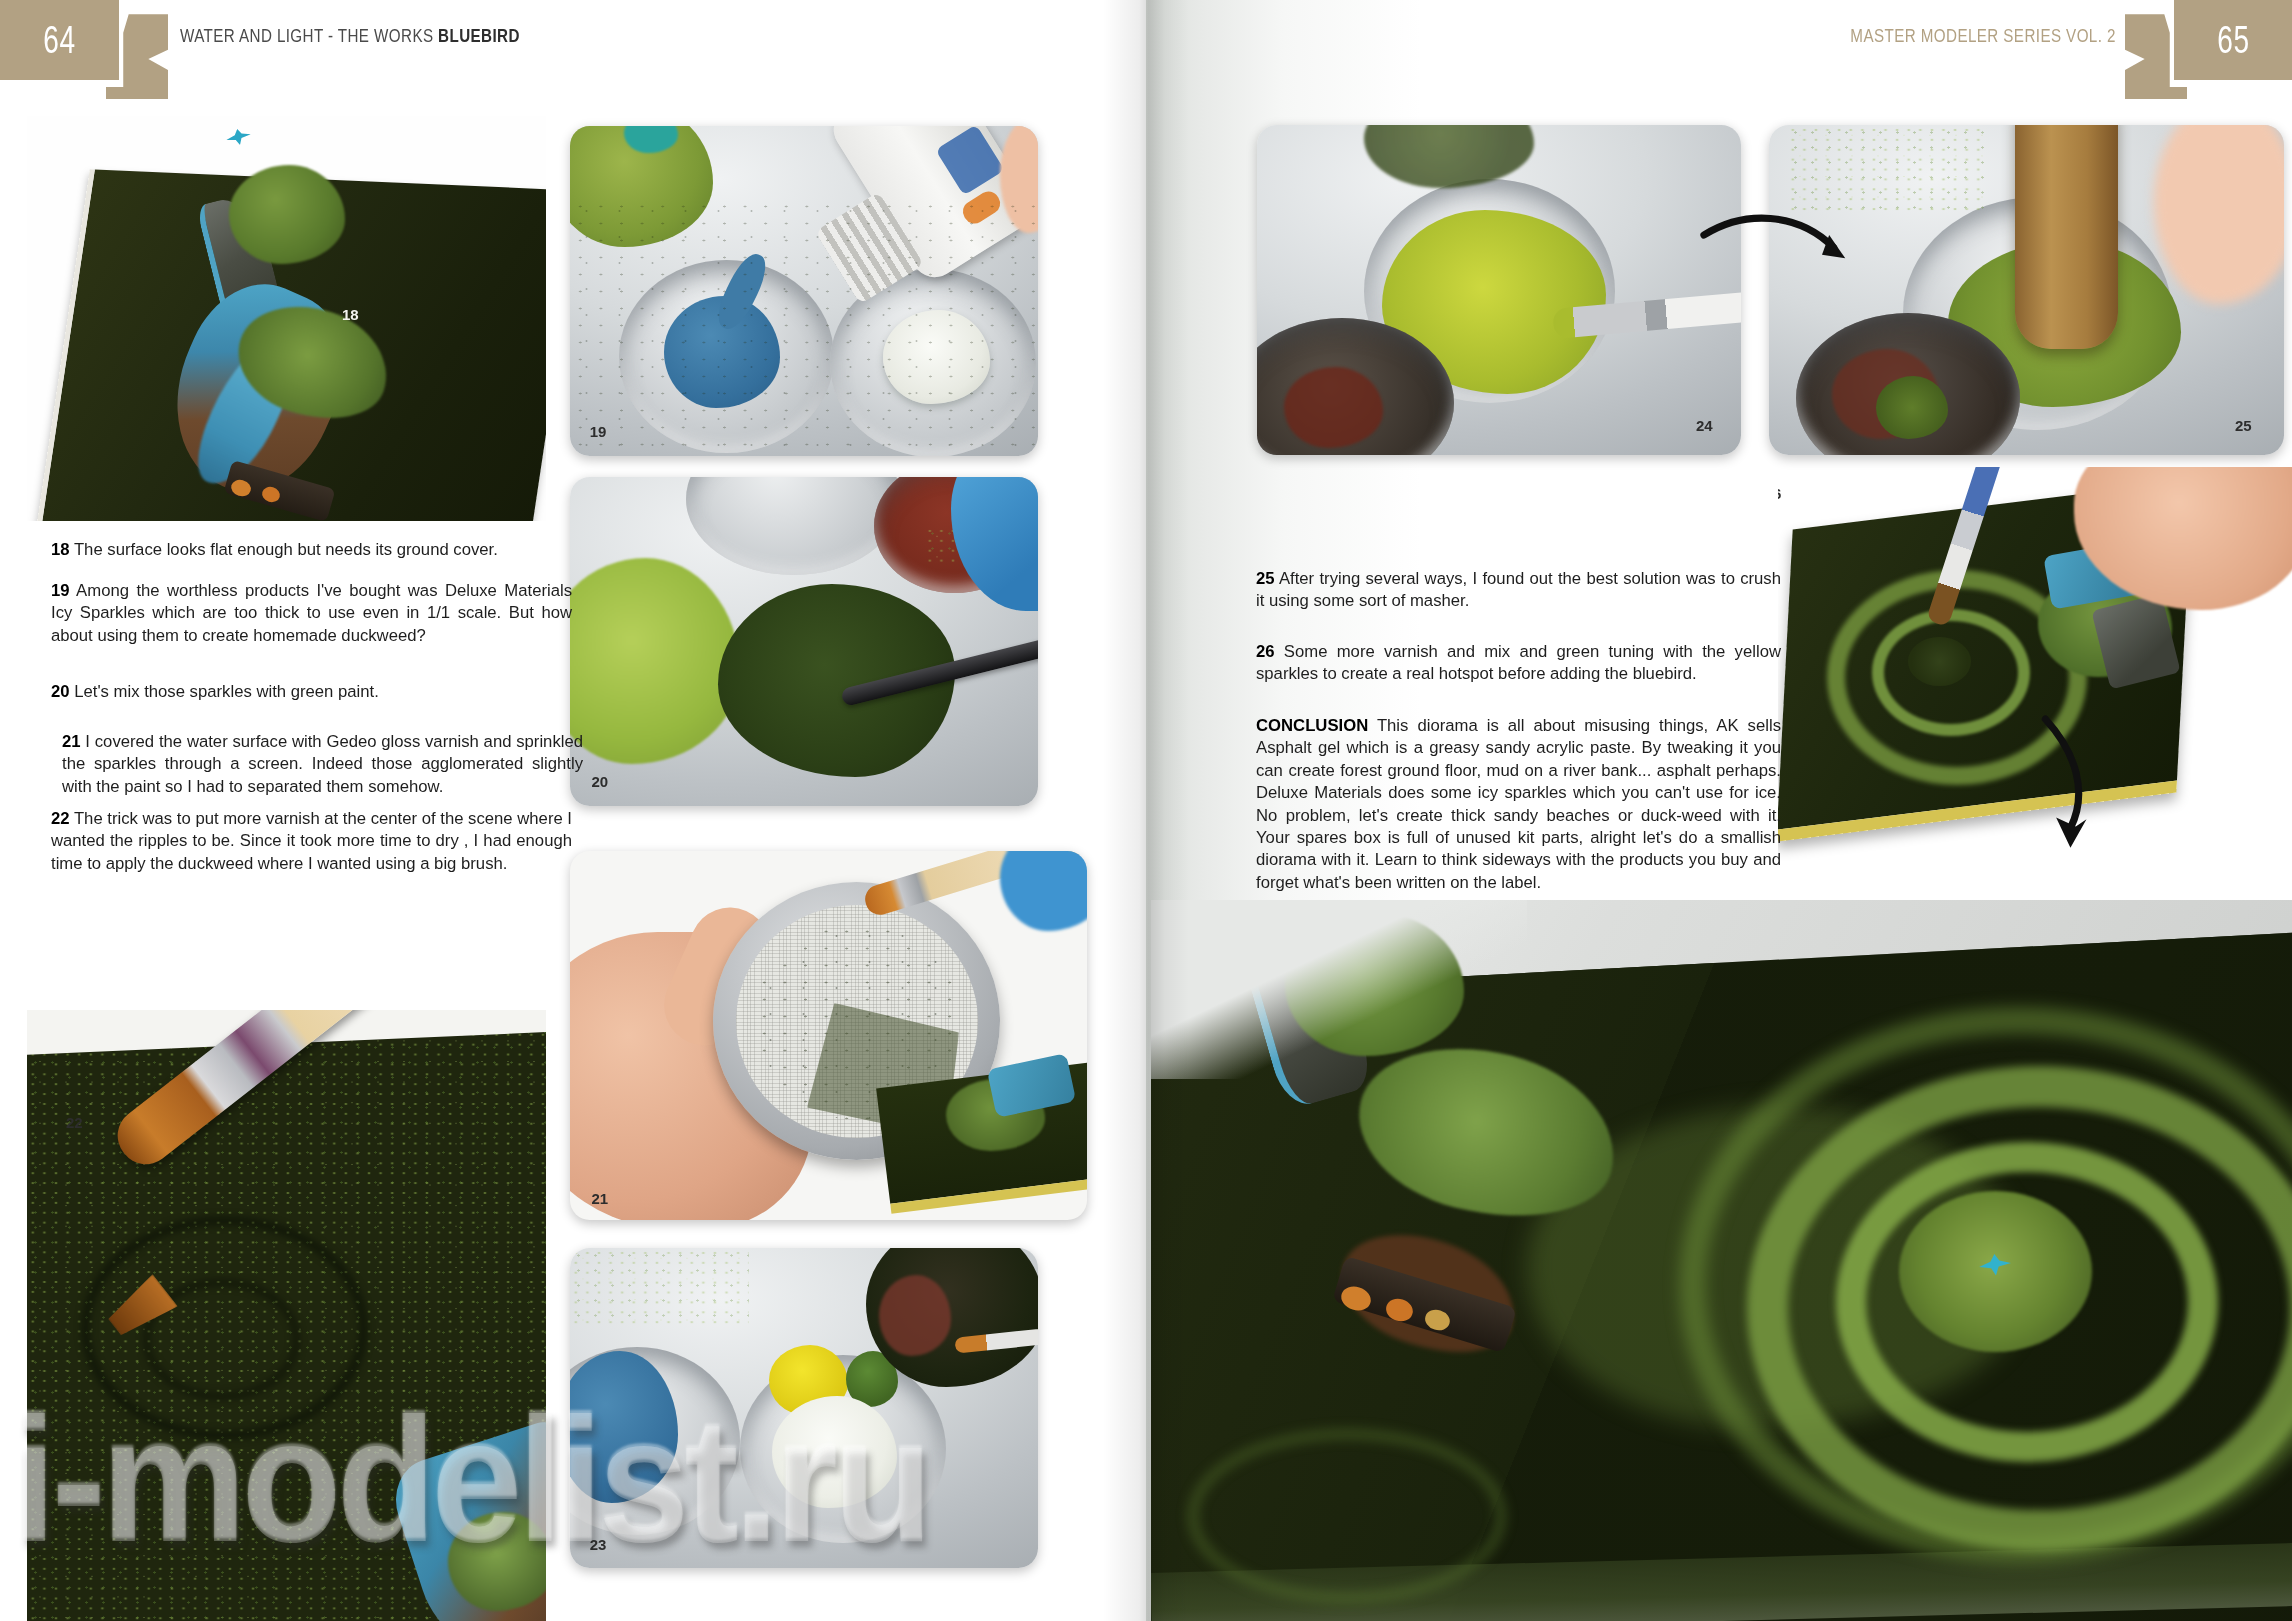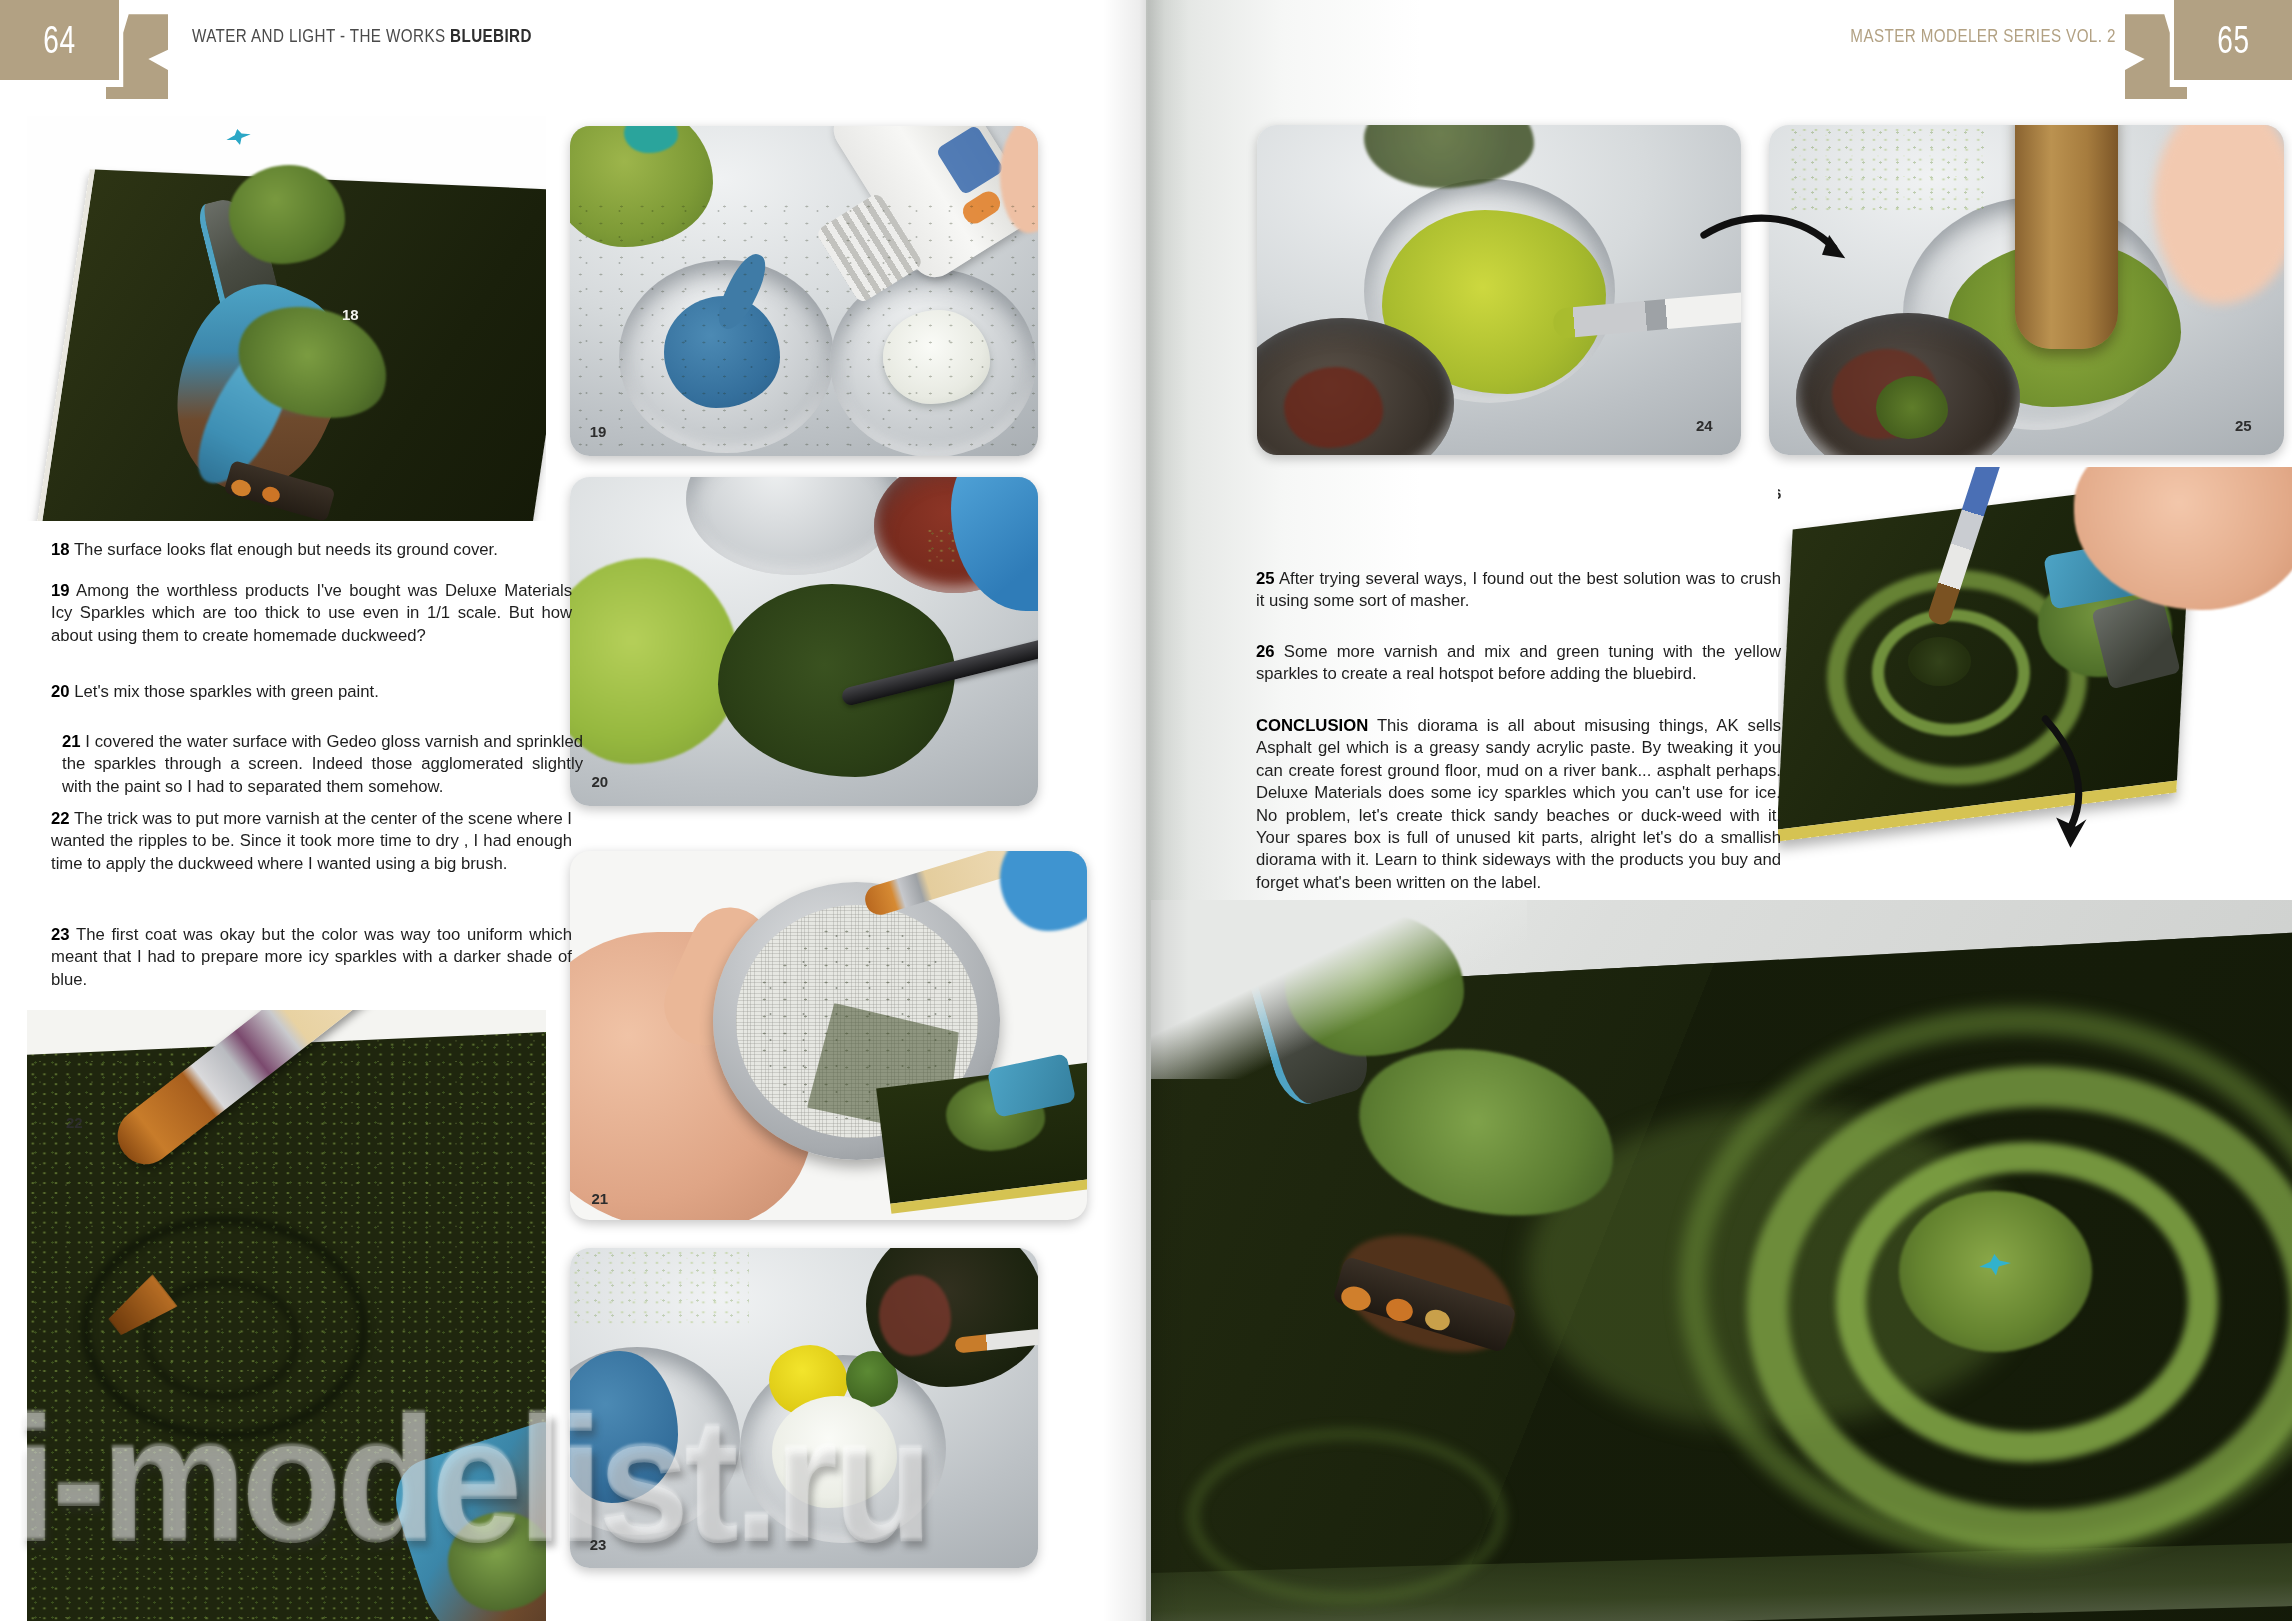--- a/index.html
+++ b/index.html
@@ -48,21 +48,21 @@
 
   <div class="abs" style="left:1146px;top:0;width:1146px;height:1621px;
               background:linear-gradient(90deg,#dbdfdb 0%,#e8eae8 5%,#f6f7f6 12%,#ffffff 24%);"></div>
   <div class="gutter"></div>
 
   <div class="pagenum-box" style="left:0;background:#b2a183;">
     <span>64</span>
   </div>
   <div class="ribbon" style="left:106px;background:#b2a183;
               clip-path:polygon(36.6% 0,100% 0,100% 41.8%,68.3% 52.7%,100% 65.5%,100% 100%,0 100%,0 85.5%,27.8% 85.5%,27.8% 21.8%);"></div>
-  <div class="htitle" style="left:168px;color:#4a4a4a;padding-left:24px;">
+  <div class="htitle" style="left:156px;color:#4a4a4a;padding-left:24px;">
     <span class="inner" style="transform-origin:left;">
       <span>WATER AND LIGHT - THE WORKS</span>
       <b style="color:#2e2e2e;">BLUEBIRD</b>
     </span>
   </div>
 
   <div class="pagenum-box" style="left:2174px;background:#b2a183;">
     <span>65</span>
   </div>
   <div class="ribbon" style="left:2125px;background:#b2a183;
@@ -104,23 +104,20 @@
     <span>Among the worthless products I've bought was Deluxe Materials Icy Sparkles which are too thick to use even in 1/1 scale. But how about using them to create homemade duckweed?</span></p>
   <p class="step" style="left:51px;top:681px;">
     <b>20</b>
     <span>Let's mix those sparkles with green paint.</span></p>
   <p class="step" style="left:62px;top:731px;">
     <b>21</b>
     <span>I covered the water surface with Gedeo gloss varnish and sprinkled the sparkles through a screen. Indeed those agglomerated slightly with the paint so I had to separated them somehow.</span></p>
   <p class="step" style="left:51px;top:808px;">
     <b>22</b>
     <span>The trick was to put more varnish at the center of the scene where I wanted the ripples to be. Since it took more time to dry , I had enough time to apply the duckweed where I wanted using a big brush.</span></p>
-  <p class="step" style="left:51px;top:924px;">
-    <b>23</b>
-    <span>The first coat was okay but the color was way too uniform which meant that I had to prepare more icy sparkles with a darker shade of blue.</span></p>
 
   <div class="flat" style="left:27px;top:1010px;width:519px;height:611px;background:#1f260e;">
     <div class="abs spk" style="left:0;top:0;width:100%;height:100%;opacity:.85;"></div>
     <div class="abs" style="left:-9px;top:-30px;width:555px;height:63px;background:#f4f4f1;transform:rotate(-2.5deg);"></div>
     <div class="ring" style="left:54px;top:206px;width:269px;height:206px;border:9px solid rgba(8,12,4,.55);filter:blur(3.6px);"></div>
     <div class="ring" style="left:116px;top:269px;width:143px;height:107px;border:7.2px solid rgba(8,12,4,.5);filter:blur(3.6px);"></div>
     <div class="abs" style="left:97px;top:115px;width:430px;height:56px;transform:rotate(-38deg);transform-origin:left center;border-radius:27px;
                 background:linear-gradient(90deg,#8a4a12 0,#c87c2a 8%,#a85f1e 22%,#d9d9db 25%,#b9bbc0 33%,#7b4a6e 38%,#c9cacd 47%,#e8d2a2 50%,#f1debb 75%,#d9bd87 100%);
                 box-shadow:0 4.5px 8px rgba(0,0,0,.4);"></div>
     <div class="abs" style="left:82px;top:279px;width:63px;height:41px;transform:rotate(-38deg);

